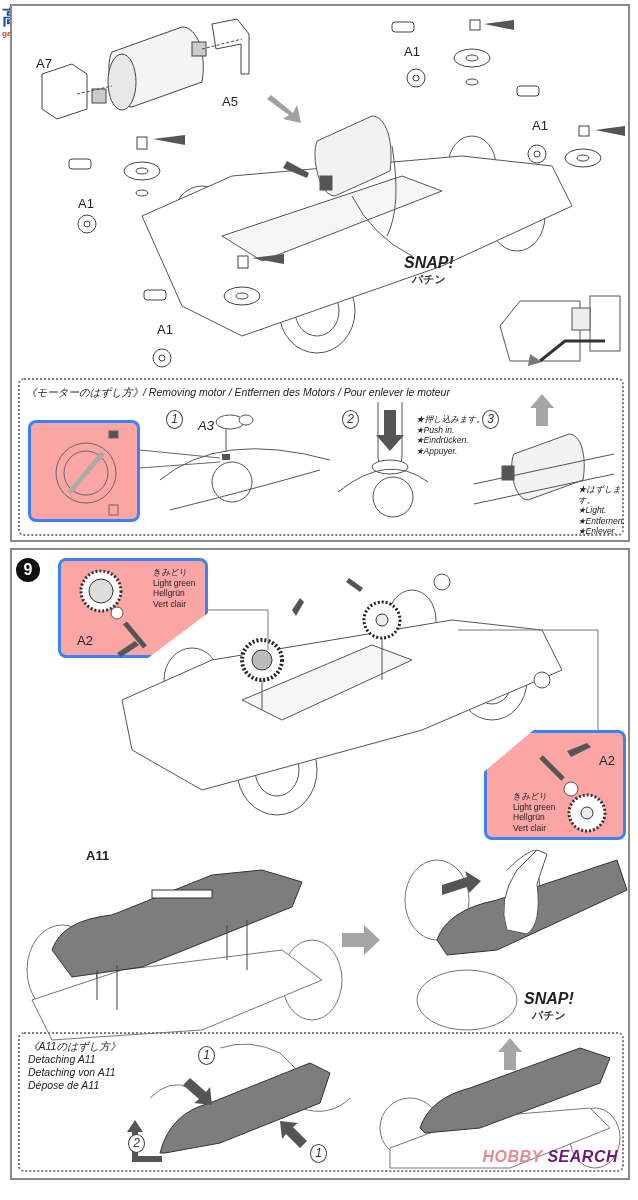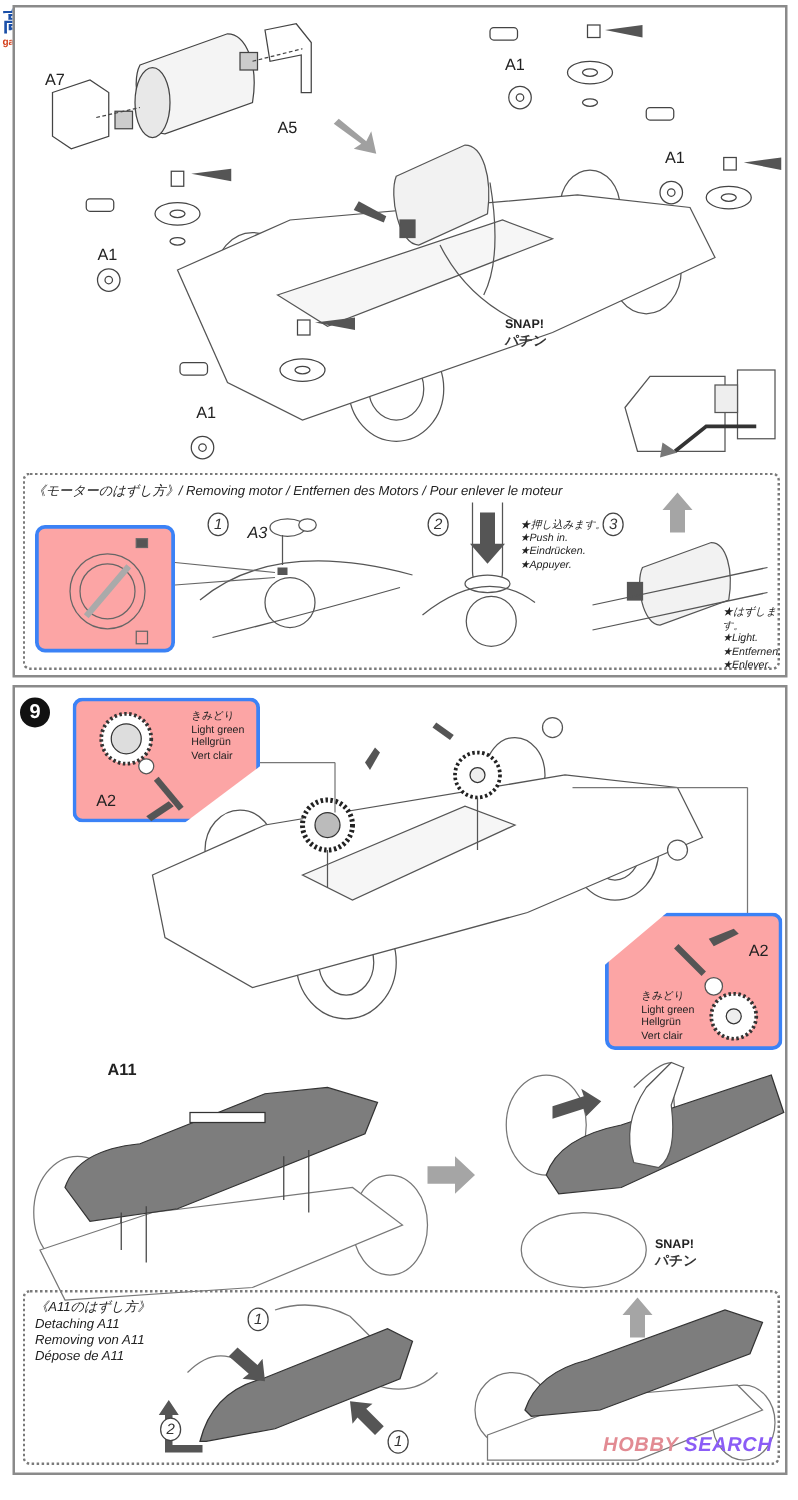--- a/index.html
+++ b/index.html
@@ -5,33 +5,33 @@
   * { box-sizing: border-box; margin: 0; padding: 0; }
   html, body { width: 638px; height: 1200px; background: #ffffff; overflow: hidden; }
   body { position: relative; font-family: "Liberation Sans", sans-serif; color: #222; }
   .panel { position: absolute; border: 2px solid #8a8a8a; background: #fff; }
   #panel-top { left: 10px; top: 4px; width: 620px; height: 538px; }
   #panel-9 { left: 10px; top: 548px; width: 620px; height: 632px; }
   .dotted-box { position: absolute; border: 2px dotted #7a7a7a; border-radius: 6px; font-style: italic; }
   .abs { position: absolute; }
   .label { position: absolute; font-size: 13px; color: #222; }
   .small { font-size: 8.5px; line-height: 10.5px; color: #222; }
-  .snap { font-weight: bold; font-size: 10px; color: #222; }
-  .snap-jp { font-weight: bold; font-size: 11px; color: #333; }
+  .snap { font-weight: bold; font-size: 16px; color: #222; font-style: italic; }
+  .snap-jp { font-weight: bold; font-size: 11px; color: #333; text-align: center; }
   .caption-line { font-size: 10.5px; color: #222; white-space: nowrap; }
   .step-num { position: absolute; width: 17px; height: 19px; border: 1px solid #444; border-radius: 50%; font-size: 12px; text-align: center; line-height: 17px; color: #333; background: #fff; }
   .step-badge { position: absolute; width: 24px; height: 24px; border-radius: 50%; background: #111; color: #fff; font-weight: bold; font-size: 16px; text-align: center; line-height: 24px; }
   .callout { position: absolute; border: 3px solid #3b82f6; border-radius: 8px; background: #fca5a5; }
   svg { position: absolute; overflow: visible; }
   .logo { position: absolute; left: 2px; top: 4px; width: 66px; height: 34px; }
   .logo-top { font-size: 20px; font-weight: bold; color: #1a4fa8; letter-spacing: 2px; }
   .logo-sub { font-size: 8px; font-weight: bold; color: #d4421e; margin-top: -2px; }
   .hobby { position: absolute; right: 16px; bottom: 22px; font-size: 16px; font-weight: bold; letter-spacing: 0.5px; }
   .hobby .h1 { color: #e28b93; text-align: center; }
-  .hobby .h2 { color: #8b5cf6; }
+  .hobby .h2 { color: #701a75; }
 </style>
 </head>
 <body>
 
 <div class="logo">
   <div class="logo-top">高手网</div>
   <div class="logo-sub">gao-shou.com</div>
 </div>
 
 <div class="panel" id="panel-top">
@@ -313,21 +313,21 @@
   </svg>
   <div class="abs" style="left:512px;top:440px">
     <div class="snap">SNAP!</div>
     <div class="snap-jp">パチン</div>
   </div>
 
   <div class="dotted-box" style="left:6px;top:482px;width:606px;height:140px">
     <div class="abs" style="left:8px;top:6px;font-size:10.5px;line-height:13px">
       <div>《A11のはずし方》</div>
       <div>Detaching A11</div>
-      <div>Removing von A11</div>
+      <div>Detaching von A11</div>
       <div>Dépose de A11</div>
     </div>
 
     <svg style="left:100px;top:4px" width="230" height="130">
       <g fill="#fff" stroke="#777">
         <path d="M100 10 q30 -10 60 5 l20 20" fill="none"></path>
         <path d="M30 60 q20 -20 40 -10" fill="none"></path>
         <path d="M180 70 q30 10 50 -10" fill="none"></path>
       </g>
       <path d="M40 115 q10 -40 50 -50 l100 -40 l20 10 l-10 30 l-100 40 l-55 10 z" fill="#7d7d7d" stroke="#333"></path>

